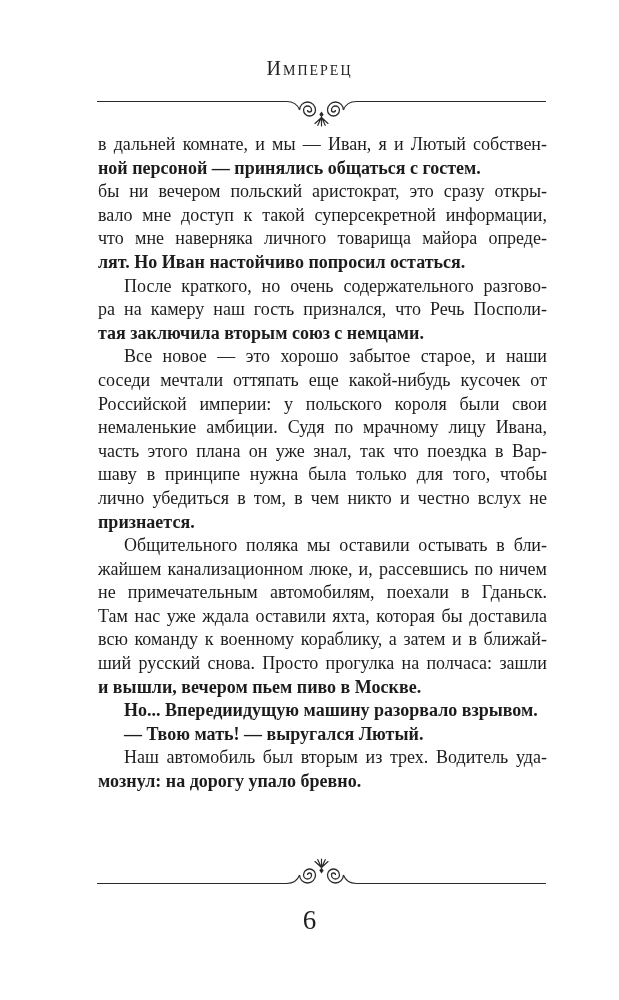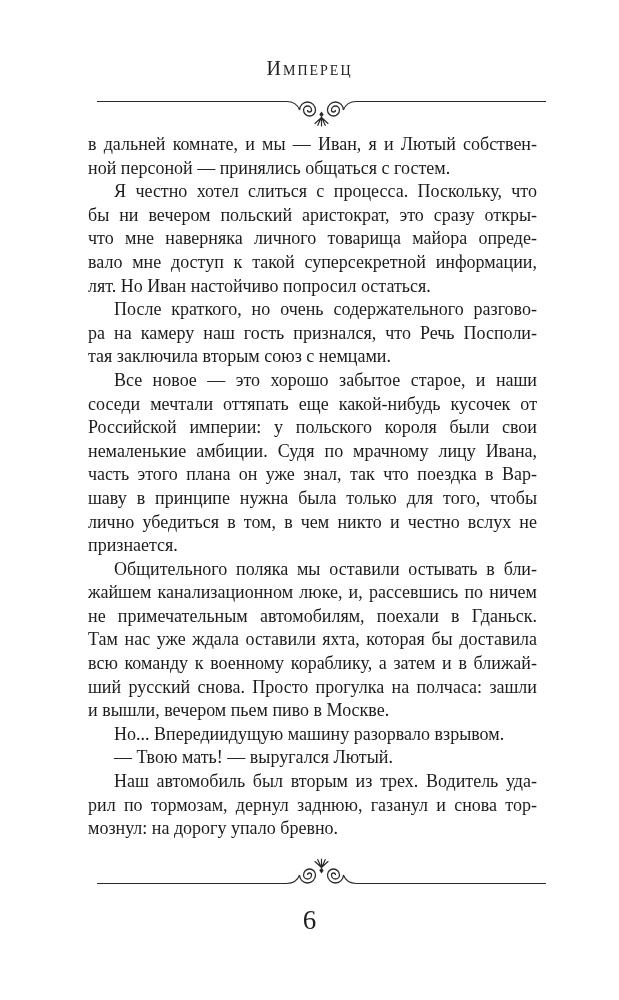--- a/index.html
+++ b/index.html
@@ -38,35 +38,36 @@
     width:449px;
     height:34px;
   }
   .divider-top{ top:93px; }
   .divider-bottom{ top:858px; transform:scaleY(-1); }
   .divider svg{ display:block; width:449px; height:34px; }
 
   .text-block{
     position:absolute;
     top:133px;
-    left:88px;
+    left:98px;
     width:449px;
     font-size:18px;
     line-height:23.6px;
     color:var(--text);
   }
   .line{
     text-align:justify;
     text-align-last:justify;
     white-space:normal;
     overflow:hidden;
   }
   .line.last{
     text-align:left;
     text-align-last:left;
+    font-weight:bold;
   }
   .line.indent{
     text-indent:26px;
   }
   .page-number{
     position:absolute;
     top:905px;
     left:0;
     width:100%;
     text-align:center;
@@ -88,24 +89,23 @@
       <path d="M450 8.5 H260 C253 8.5 249 11.5 247 17"></path>
       <path stroke-width="1.3" d="M247 17 A 8 8 0 0 0 231 17 A 6 6 0 0 0 243 17 A 4 4 0 0 0 235 17 A 2 2 0 0 0 239 17"></path>
       <path stroke-width="1.2" stroke-linecap="round" d="M225 24 L225 33 M225 24.5 L218.5 30.5 M225 24.5 L231.5 30.5 M225 24 L221.3 32.4 M225 24 L228.7 32.4"></path>
       <path fill="#2a2a2a" stroke="none" d="M225 18.6 l2.2 2.8 -2.2 2.8 -2.2 -2.8 z"></path>
     </svg>
   </div>
 
   <main class="text-block" id="text-block">
       <div class="line">в дальней комнате, и мы — Иван, я и Лютый собствен-</div>
       <div class="line last">ной персоной — принялись общаться с гостем.</div>
-      <div class="line indent">Я честно хотел слиться с процесса. Поскольку, что</div>
       <div class="line">бы ни вечером польский аристократ, это сразу откры-</div>
+      <div class="line">вало мне доступ к такой суперсекретной информации,</div>
       <div class="line">что мне наверняка личного товарища майора опреде-</div>
-      <div class="line">вало мне доступ к такой суперсекретной информации,</div>
       <div class="line last">лят. Но Иван настойчиво попросил остаться.</div>
       <div class="line indent">После краткого, но очень содержательного разгово-</div>
       <div class="line">ра на камеру наш гость признался, что Речь Посполи-</div>
       <div class="line last">тая заключила вторым союз с немцами.</div>
       <div class="line indent">Все новое — это хорошо забытое старое, и наши</div>
       <div class="line">соседи мечтали оттяпать еще какой-нибудь кусочек от</div>
       <div class="line">Российской империи: у польского короля были свои</div>
       <div class="line">немаленькие амбиции. Судя по мрачному лицу Ивана,</div>
       <div class="line">часть этого плана он уже знал, так что поездка в Вар-</div>
       <div class="line">шаву в принципе нужна была только для того, чтобы</div>
@@ -114,21 +114,20 @@
       <div class="line indent">Общительного поляка мы оставили остывать в бли-</div>
       <div class="line">жайшем канализационном люке, и, рассевшись по ничем</div>
       <div class="line">не примечательным автомобилям, поехали в Гданьск.</div>
       <div class="line">Там нас уже ждала оставили яхта, которая бы доставила</div>
       <div class="line">всю команду к военному кораблику, а затем и в ближай-</div>
       <div class="line">ший русский снова. Просто прогулка на полчаса: зашли</div>
       <div class="line last">и вышли, вечером пьем пиво в Москве.</div>
       <div class="line last indent">Но... Впередиидущую машину разорвало взрывом.</div>
       <div class="line last indent">— Твою мать! — выругался Лютый.</div>
       <div class="line indent">Наш автомобиль был вторым из трех. Водитель уда-</div>
-      <div class="line">рил по тормозам, дернул заднюю, газанул и снова тор-</div>
       <div class="line last">мознул: на дорогу упало бревно.</div>
     </main>
 
   <div class="divider divider-bottom">
     <svg viewBox="0 0 450 34" fill="none" stroke="#2a2a2a" stroke-width="1.1">
       <path d="M0 8.5 H190 C197 8.5 201 11.5 203 17"></path>
       <path stroke-width="1.3" d="M203 17 A 8 8 0 0 1 219 17 A 6 6 0 0 1 207 17 A 4 4 0 0 1 215 17 A 2 2 0 0 1 211 17"></path>
       <path d="M450 8.5 H260 C253 8.5 249 11.5 247 17"></path>
       <path stroke-width="1.3" d="M247 17 A 8 8 0 0 0 231 17 A 6 6 0 0 0 243 17 A 4 4 0 0 0 235 17 A 2 2 0 0 0 239 17"></path>
       <path stroke-width="1.2" stroke-linecap="round" d="M225 24 L225 33 M225 24.5 L218.5 30.5 M225 24.5 L231.5 30.5 M225 24 L221.3 32.4 M225 24 L228.7 32.4"></path>

